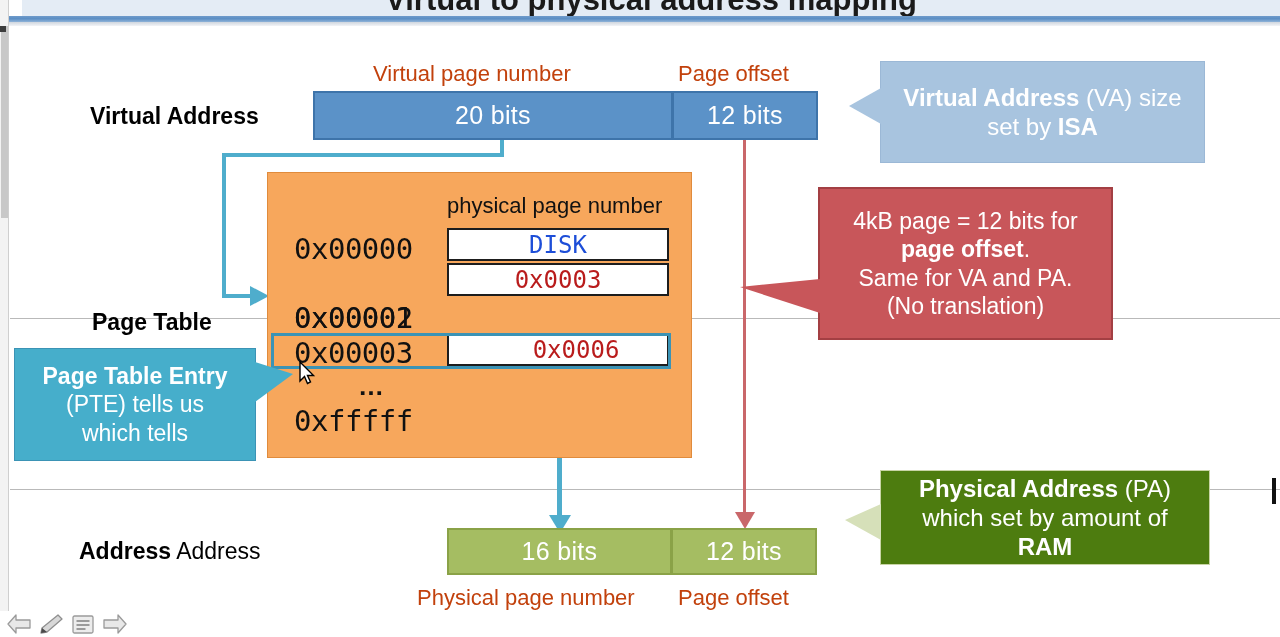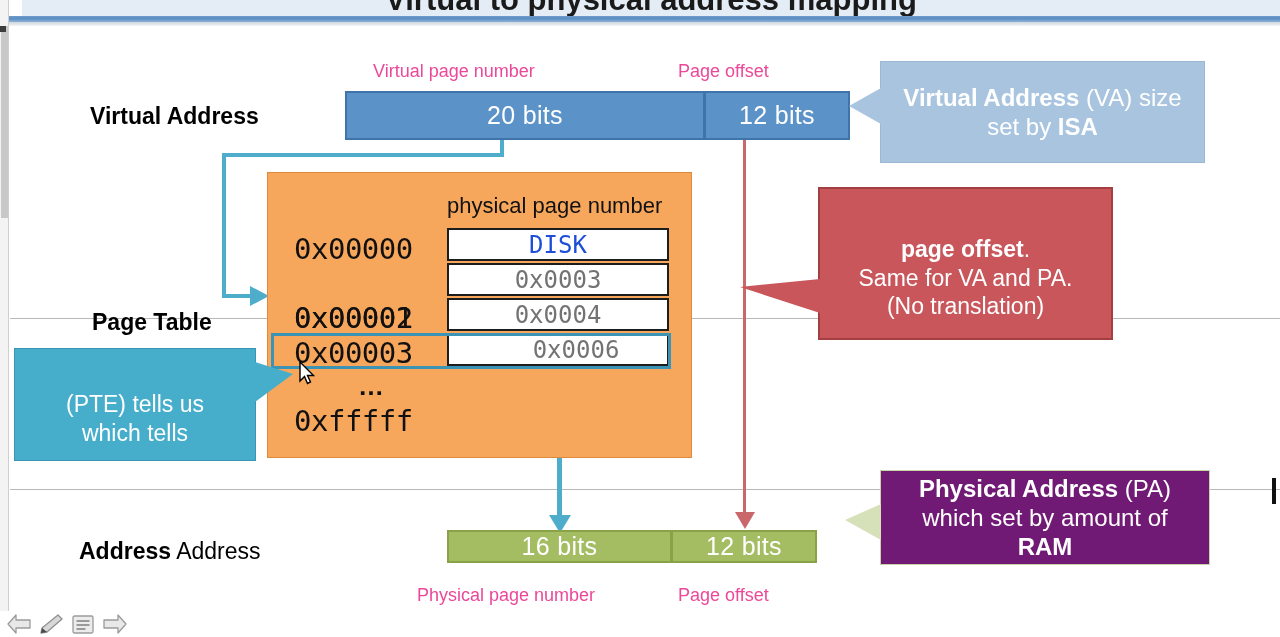--- a/index.html
+++ b/index.html
@@ -52,27 +52,27 @@
     position: absolute; left: 90px; top: 103px;
     font-size: 23px; font-weight: bold; color: #000;
   }
   .bitbar {
     position: absolute; display: flex;
   }
   .bitbar .cell {
     display: flex; align-items: center; justify-content: center;
     color: #ffffff; font-size: 25px; letter-spacing: .3px;
   }
-  .va-bar { left: 313px; top: 91px; width: 505px; height: 49px; margin-left: 32px; }
+  .va-bar { left: 313px; top: 91px; width: 505px; height: 49px; }
   .va-bar .cell { background: #5b92c8; border: 2px solid #3e74aa; }
   .va-bar .cell.vpn { width: 360px; }
   .va-bar .cell.off { width: 145px; border-left-width: 1px; }
 
   .cap {
-    position: absolute; font-size: 18px; color: #ec4899; white-space: nowrap;
+    position: absolute; font-size: 22px; color: #c2410c; white-space: nowrap;
   }
   .cap-vpn  { left: 373px; top: 61px; }
   .cap-voff { left: 678px; top: 61px; }
 
   
   .pt-box {
     position: absolute; left: 267px; top: 172px; width: 425px; height: 286px;
     background: #f7a75c; border: 1px solid #e08b3c;
   }
   .pt-colhead {
@@ -86,39 +86,39 @@
   .pt-index {
     position: absolute; left: 294px;
     font-family: "DejaVu Sans Mono", monospace;
     font-size: 29px; color: #111; letter-spacing: -.5px;
   }
   .pt-cell {
     position: absolute; left: 447px; width: 222px; height: 33px;
     background: #ffffff; border: 2px solid #1d1d1d;
     display: flex; align-items: center; justify-content: center;
     font-family: "DejaVu Sans Mono", monospace;
-    font-size: 24px; color: #737373;
+    font-size: 24px; color: #b91c1c;
   }
   .pt-cell.disk { color: #1d4ed8; }
   .pt-ellipsis {
     position: absolute; left: 358px; top: 371px;
     font-size: 26px; font-weight: bold; color: #111; letter-spacing: 2px;
   }
   .pte-highlight {
     position: absolute; left: 271px; top: 333px; width: 400px; height: 36px;
     border: 3px solid #3b93b5; background: transparent;
   }
 
   
   .pa-label {
     position: absolute; left: 79px; top: 538px;
     font-size: 23px; color: #000;
   }
   .pa-label b { font-weight: bold; }
-  .pa-bar { left: 447px; top: 528px; width: 370px; height: 36px; align-items: center; }
+  .pa-bar { left: 447px; top: 528px; width: 370px; height: 47px; }
   .pa-bar .cell { background: #a5bd62; border: 2px solid #8aa247; }
   .pa-bar .cell.ppn { width: 225px; }
   .pa-bar .cell.off { width: 145px; border-left-width: 1px; }
   .cap-ppn  { left: 417px; top: 585px; }
   .cap-poff { left: 678px; top: 585px; }
 
   
   .callout {
     position: absolute; color: #ffffff; text-align: center;
     display: flex; align-items: center; justify-content: center;
@@ -154,21 +154,21 @@
     background: #46aecb; border: 1px solid #3b93b5; font-size: 23px;
   }
   .co-teal .tail {
     right: -38px; top: 13px;
     border-top: 12px solid transparent; border-bottom: 28px solid transparent;
     border-left: 38px solid #46aecb;
   }
 
   .co-green {
     left: 880px; top: 470px; width: 330px; height: 95px;
-    background: #701a75; border: 1px solid #c8d4a5; font-size: 24px;
+    background: #4d7c0f; border: 1px solid #c8d4a5; font-size: 24px;
   }
   .co-green .tail {
     left: -36px; top: 33px;
     border-top: 16px solid transparent; border-bottom: 20px solid transparent;
     border-right: 36px solid #d6e0b9;
   }
 
   
   .conn { position: absolute; background: #4fadcc; }
   .conn-red { position: absolute; background: #c9676a; }
@@ -259,21 +259,20 @@
   <div class="pt-label">Page Table</div>
 
   <div class="pt-index" style="top:232px;">0x00000</div>
   <div class="pt-index" style="top:253px;margin-top:48px;">0x00001</div>
   <div class="pt-index" style="top:301px;">0x00002</div>
   <div class="pt-index" style="top:336px;">0x00003</div>
   <div class="pt-index" style="top:404px;">0xfffff</div>
 
   <div class="pt-cell disk" style="top:228px;">DISK</div>
   <div class="pt-cell" style="top:263px;">0x0003</div>
-  <div class="pt-cell" style="top:298px;">0x0004</div>
   <div class="pt-cell" style="top:333px;padding-left:36px;">0x0006</div>
 
   <div class="pt-ellipsis">…</div>
   <div class="pte-highlight"></div>
 
   <div class="conn c5"></div>
   <div class="c-arrow-d"></div>
 
   <div class="pa-label">
     <b>Address</b><span> Address</span>
@@ -289,31 +288,31 @@
     <div class="tail"></div>
     <div>
       <b>Virtual Address</b><span> (VA) size</span><br>
       <span>set by </span><b>ISA</b>
     </div>
   </div>
 
   <div class="callout co-red">
     <div class="tail"></div>
     <div>
-      <br>
+      <span>4kB page = 12 bits for</span><br>
       <b>page offset</b><span>.</span><br>
       <span>Same for VA and PA.</span><br>
       <span>(No translation)</span>
     </div>
   </div>
 
   <div class="callout co-teal">
     <div class="tail"></div>
     <div>
-      <br>
+      <b>Page Table Entry</b><br>
       <span>(PTE) tells us</span><br>
       <span>which tells</span>
     </div>
   </div>
 
   <div class="callout co-green">
     <div class="tail"></div>
     <div>
       <b>Physical Address</b><span> (PA)</span><br>
       <span>which set by amount of</span><br>

